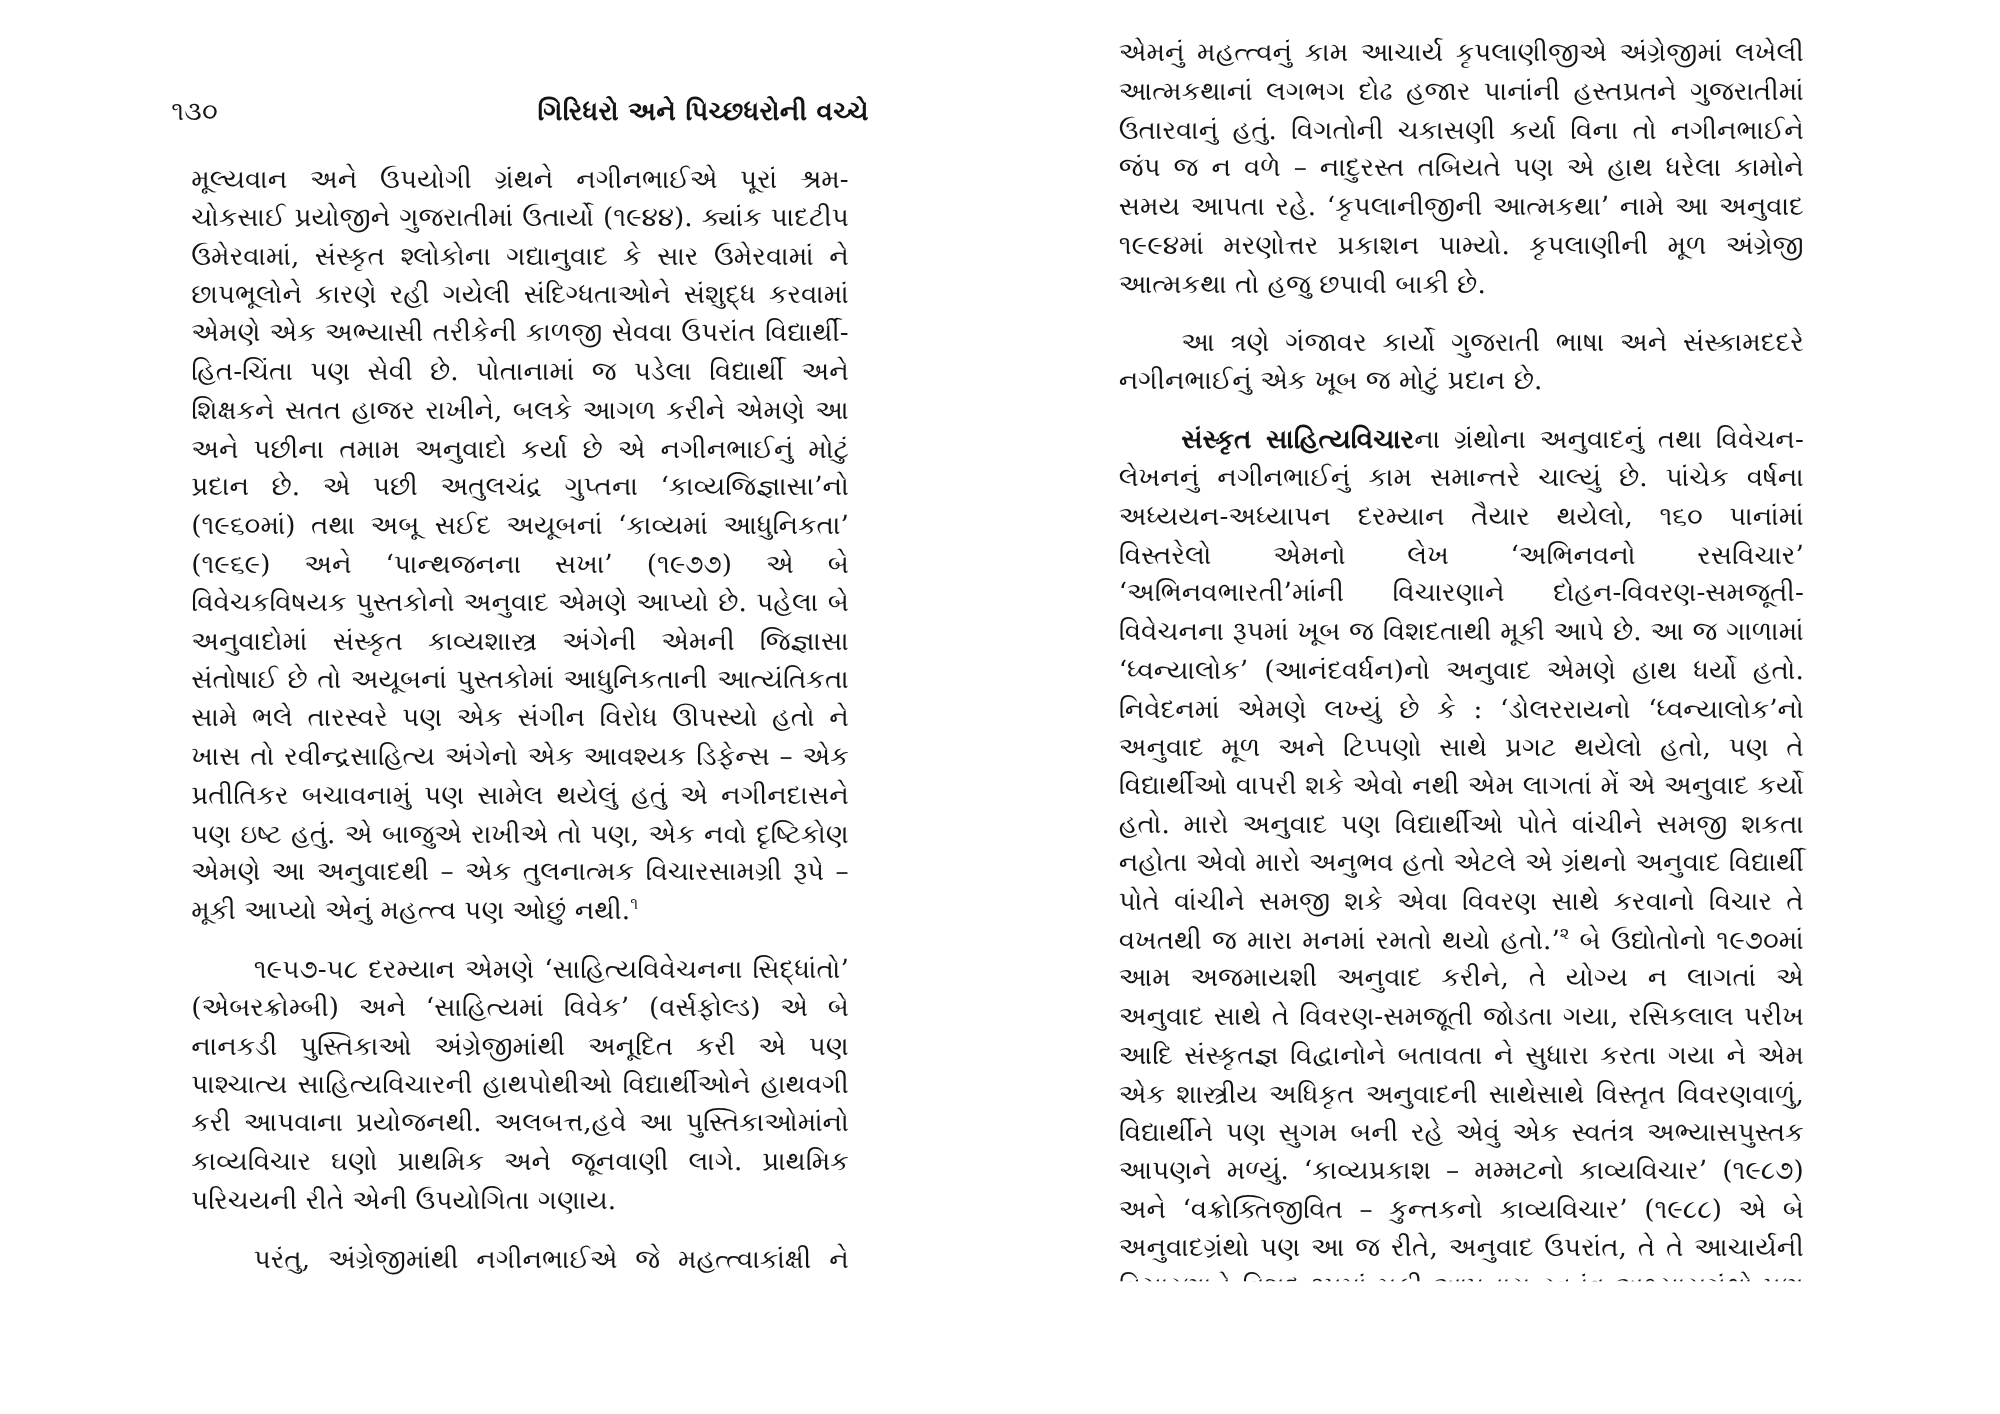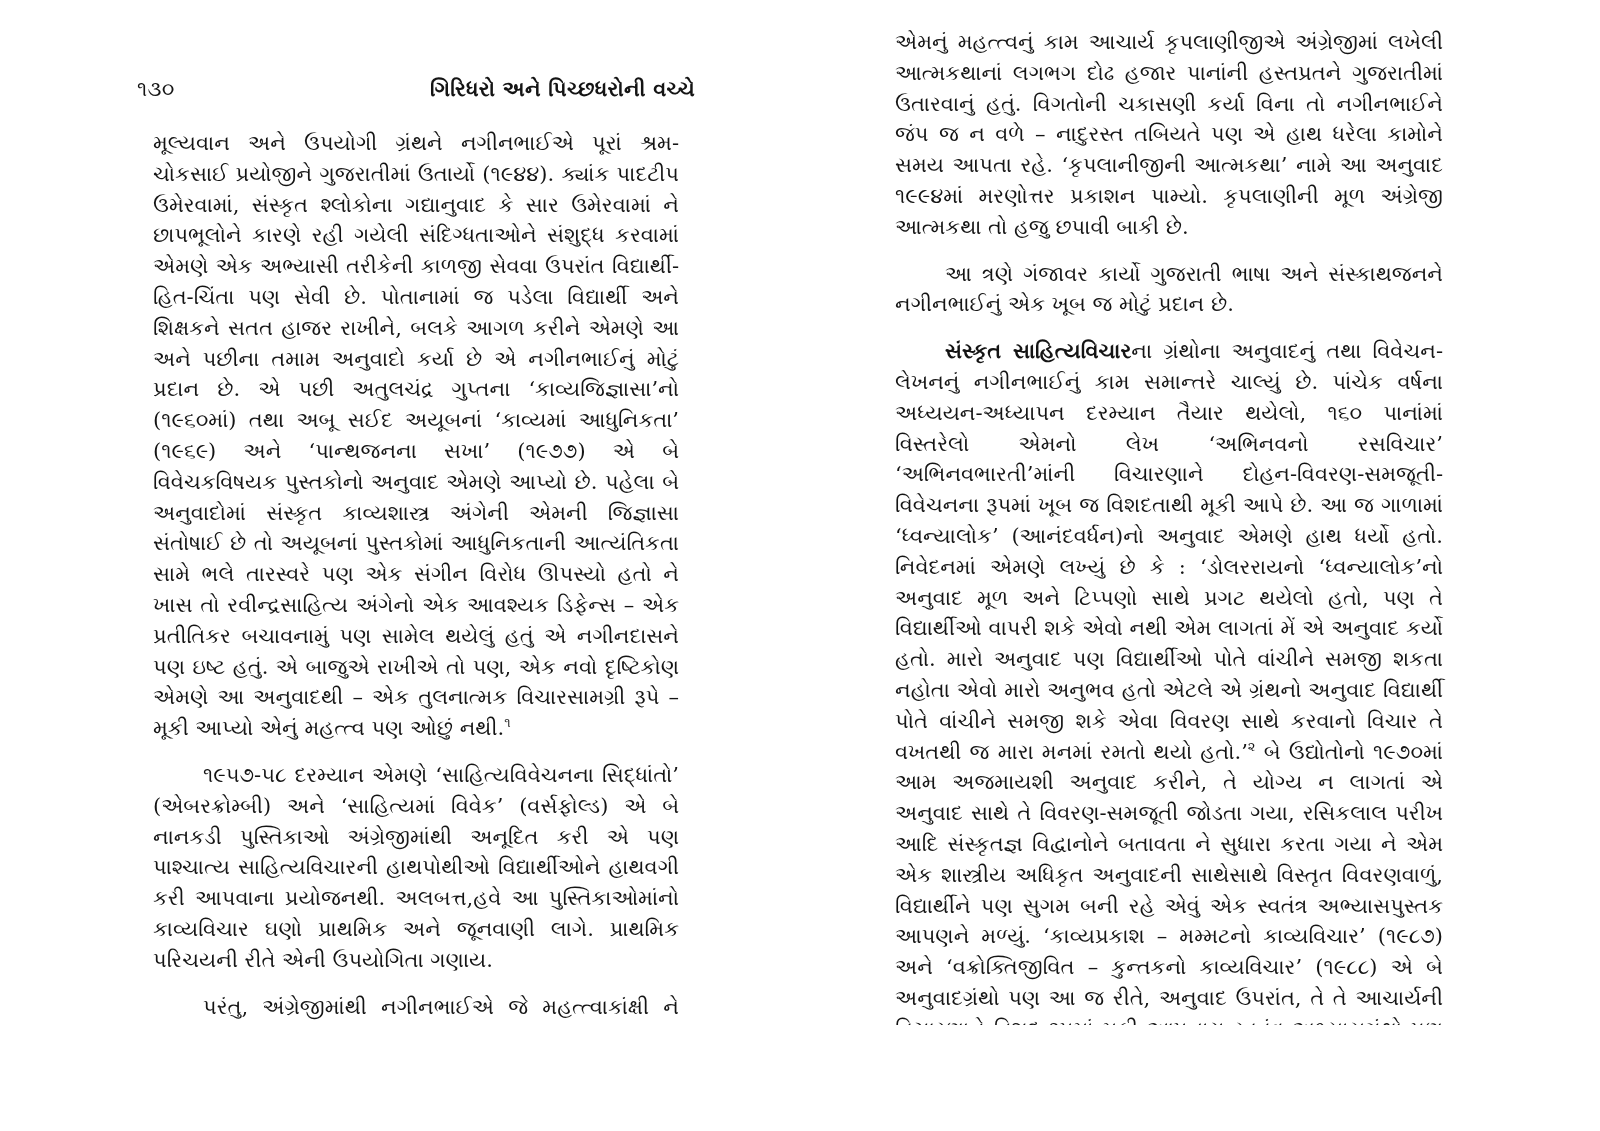--- a/index.html
+++ b/index.html
@@ -67,18 +67,18 @@
     <div class="page-body">
         <p class="para"><span>મૂલ્યવાન અને ઉપયોગી ગ્રંથને નગીનભાઈએ પૂરાં શ્રમ-ચોકસાઈ પ્રયોજીને ગુજરાતીમાં ઉતાર્યો (૧૯૪૪). ક્યાંક પાદટીપ ઉમેરવામાં, સંસ્કૃત શ્લોકોના ગદ્યાનુવાદ કે સાર ઉમેરવામાં ને છાપભૂલોને કારણે રહી ગયેલી સંદિગ્ધતાઓને સંશુદ્ધ કરવામાં એમણે એક અભ્યાસી તરીકેની કાળજી સેવવા ઉપરાંત વિદ્યાર્થી-હિત-ચિંતા પણ સેવી છે. પોતાનામાં જ પડેલા વિદ્યાર્થી અને શિક્ષકને સતત હાજર રાખીને, બલકે આગળ કરીને એમણે આ અને પછીના તમામ અનુવાદો કર્યા છે એ નગીનભાઈનું મોટું પ્રદાન છે. એ પછી અતુલચંદ્ર ગુપ્તના ‘કાવ્યજિજ્ઞાસા’નો (૧૯૬૦માં) તથા અબૂ સઈદ અયૂબનાં ‘કાવ્યમાં આધુનિકતા’ (૧૯૬૯) અને ‘પાન્થજનના સખા’ (૧૯૭૭) એ બે વિવેચકવિષયક પુસ્તકોનો અનુવાદ એમણે આપ્યો છે. પહેલા બે અનુવાદોમાં સંસ્કૃત કાવ્યશાસ્ત્ર અંગેની એમની જિજ્ઞાસા સંતોષાઈ છે તો અયૂબનાં પુસ્તકોમાં આધુનિકતાની આત્યંતિકતા સામે ભલે તારસ્વરે પણ એક સંગીન વિરોધ ઊપસ્યો હતો ને ખાસ તો રવીન્દ્રસાહિત્ય અંગેનો એક આવશ્યક ડિફેન્સ – એક પ્રતીતિકર બચાવનામું પણ સામેલ થયેલું હતું એ નગીનદાસને પણ ઇષ્ટ હતું. એ બાજુએ રાખીએ તો પણ, એક નવો દૃષ્ટિકોણ એમણે આ અનુવાદથી – એક તુલનાત્મક વિચારસામગ્રી રૂપે  – મૂકી આપ્યો એનું મહત્ત્વ પણ ઓછું નથી.</span><sup>૧</sup></p>
         <p class="para indent"><span>૧૯૫૭-૫૮ દરમ્યાન એમણે ‘સાહિત્યવિવેચનના સિદ્ધાંતો’ (એબરક્રોમ્બી) અને ‘સાહિત્યમાં વિવેક’ (વર્સફોલ્ડ) એ બે નાનકડી પુસ્તિકાઓ અંગ્રેજીમાંથી અનૂદિત કરી એ પણ પાશ્ચાત્ય સાહિત્યવિચારની હાથપોથીઓ વિદ્યાર્થીઓને હાથવગી કરી આપવાના પ્રયોજનથી. અલબત્ત,હવે આ પુસ્તિકાઓમાંનો કાવ્યવિચાર ઘણો પ્રાથમિક અને જૂનવાણી લાગે. પ્રાથમિક પરિચયની રીતે એની ઉપયોગિતા ગણાય.</span></p>
         <p class="para indent"><span>પરંતુ, અંગ્રેજીમાંથી નગીનભાઈએ જે મહત્ત્વાકાંક્ષી ને મોટા ગજાના અનુવાદો કર્યા એ સાહિત્યવિચાર સિવાયનાં ક્ષેત્રોના છે. આ અનુવાદો એમણે મોટા પ્રોજેક્ટ તરીકે હાથ ધર્યા હતા. ને એ માટે નગીનભાઈએ જીવનનાં ઘણાં વર્ષો આપ્યાં હતાં. ‘ગાંધીજીનો અક્ષરદેહ’ના ૩૦ ગ્રંથોના અનુવાદને તથા ‘સંપૂર્ણ બાઇબલ’ના અનુવાદને એમણે પોતે જ મોખરે મૂક્યા છે. એમણે કહેલું : ‘રવીન્દ્રસાહિત્યના અનુવાદ સિવાયનાં મારાં અનુવાદકાર્યોમાં મારે મન ‘ગાંધીજીનો અક્ષરદેહ’ના અનુવાદનું તેમજ ‘સંપૂર્ણ બાઇબલ’ના અનુવાદનું વિશેષ મહત્ત્વ છે.’</span></p>
       </div>
   </section>
 
   <section class="page page-right">
     <div class="page-body">
         <p class="para"><span>એમનું મહત્ત્વનું કામ આચાર્ય કૃપલાણીજીએ અંગ્રેજીમાં લખેલી આત્મકથાનાં લગભગ દોઢ હજાર પાનાંની હસ્તપ્રતને ગુજરાતીમાં  ઉતારવાનું હતું. વિગતોની ચકાસણી કર્યા વિના તો નગીનભાઈને જંપ જ ન વળે – નાદુરસ્ત તબિયતે પણ એ હાથ ધરેલા કામોને સમય આપતા રહે. ‘કૃપલાનીજીની આત્મકથા’ નામે આ અનુવાદ ૧૯૯૪માં મરણોત્તર પ્રકાશન પામ્યો. કૃપલાણીની મૂળ અંગ્રેજી આત્મકથા તો હજુ છપાવી બાકી છે.</span></p>
-        <p class="para indent"><span>આ ત્રણે ગંજાવર કાર્યો ગુજરાતી ભાષા અને સંસ્કાથજનને નગીનભાઈનું એક ખૂબ જ મોટું પ્રદાન છે.</span></p>
+        <p class="para indent"><span>આ ત્રણે ગંજાવર કાર્યો ગુજરાતી ભાષા અને સંસ્કામદદરે નગીનભાઈનું એક ખૂબ જ મોટું પ્રદાન છે.</span></p>
         <p class="para indent"><span class="bold">સંસ્કૃત સાહિત્યવિચાર</span><span>ના ગ્રંથોના અનુવાદનું તથા વિવેચન-લેખનનું નગીનભાઈનું કામ સમાન્તરે ચાલ્યું છે. પાંચેક વર્ષના અધ્યયન-અધ્યાપન દરમ્યાન તૈયાર થયેલો, ૧૬૦ પાનાંમાં વિસ્તરેલો એમનો લેખ ‘અભિનવનો રસવિચાર’ ‘અભિનવભારતી’માંની વિચારણાને દોહન-વિવરણ-સમજૂતી-વિવેચનના રૂપમાં ખૂબ જ વિશદતાથી મૂકી આપે છે. આ જ ગાળામાં ‘ધ્વન્યાલોક’ (આનંદવર્ધન)નો અનુવાદ એમણે હાથ ધર્યો હતો. નિવેદનમાં એમણે લખ્યું છે કે : ‘ડોલરરાયનો ‘ધ્વન્યાલોક’નો અનુવાદ મૂળ અને ટિપ્પણો સાથે પ્રગટ થયેલો હતો, પણ તે વિદ્યાર્થીઓ વાપરી શકે એવો નથી એમ લાગતાં મેં એ અનુવાદ કર્યો હતો. મારો અનુવાદ પણ વિદ્યાર્થીઓ પોતે વાંચીને સમજી શકતા નહોતા એવો મારો અનુભવ હતો એટલે એ ગ્રંથનો અનુવાદ વિદ્યાર્થી પોતે વાંચીને સમજી શકે એવા વિવરણ સાથે કરવાનો વિચાર તે વખતથી જ મારા મનમાં રમતો થયો હતો.’</span><sup>૨</sup><span> બે ઉદ્યોતોનો ૧૯૭૦માં આમ અજમાયશી અનુવાદ કરીને, તે યોગ્ય ન લાગતાં એ અનુવાદ સાથે તે વિવરણ-સમજૂતી જોડતા ગયા, રસિકલાલ પરીખ આદિ સંસ્કૃતજ્ઞ વિદ્વાનોને બતાવતા ને સુધારા કરતા ગયા ને એમ એક શાસ્ત્રીય અધિકૃત અનુવાદની સાથેસાથે વિસ્તૃત વિવરણવાળું, વિદ્યાર્થીને પણ સુગમ બની રહે એવું એક સ્વતંત્ર અભ્યાસપુસ્તક આપણને મળ્યું. ‘કાવ્યપ્રકાશ – મમ્મટનો કાવ્યવિચાર’ (૧૯૮૭) અને ‘વક્રોક્તિજીવિત – કુન્તકનો કાવ્યવિચાર’ (૧૯૮૮) એ બે અનુવાદગ્રંથો પણ આ જ રીતે, અનુવાદ ઉપરાંત, તે તે આચાર્યની વિચારણાને વિશદ રૂપમાં મૂકી આપનારા સ્વતંત્ર અભ્યાસગ્રંથો પણ બન્યા છે. એક તરફ, મૂળ સંસ્કૃત ગ્રંથના વિવિધ પાઠો મેળવીને સરખાવવા-ચકાસવામાં, એ ગ્રંથોના અન્ય અનુવાદોને તેમજ સંદર્ભગ્રંથોને તપાસવામાં, શબ્દસૂચિ ઉપરાંત ઉદાહરણશ્લોકોની તેમજ કારિકાઓની પણ સૂચિ આપવામાં નગીનભાઈની વિદ્વદ્ પરંપરાની સંશોધકદૃષ્ટિ પ્રવૃત્ત થયેલી છે; તો બીજી તરફ, સ્પષ્ટ વિવરણ ને સરળ સમજૂતી આપવામાં, ‘વિષયગ્રહણમાં મદદરૂપ થાય’ એ માટે સળંગ વિચારણામાં વચ્ચે પેટાશીર્ષકો મૂકવામાં, વિષયો ને પેટાવિષયો સાથેની વિગતવાર</span></p>
       </div>
   </section>
 
 </div>
 
 </body></html>

